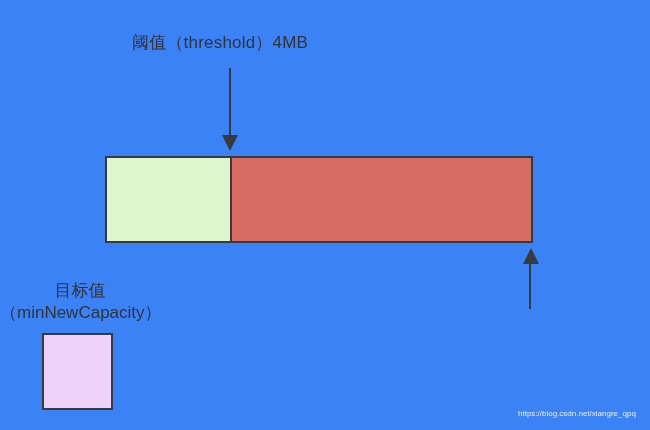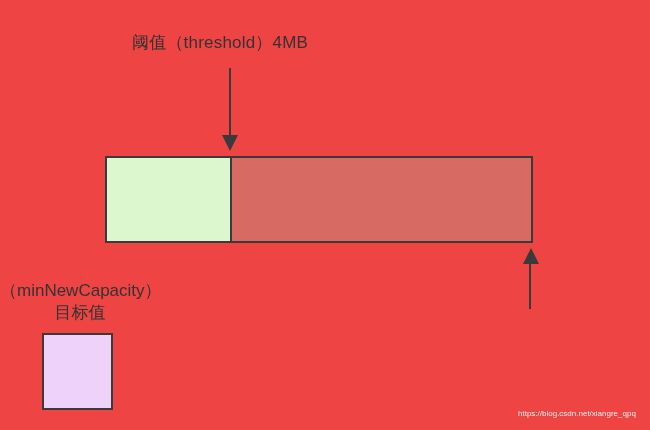--- a/index.html
+++ b/index.html
@@ -3,21 +3,21 @@
 <meta charset="utf-8">
 <style>
   html,body{margin:0;padding:0;}
   body{
     font-family:"Liberation Sans","DejaVu Sans",sans-serif;
     background:#ffffff;
   }
   .canvas{
     position:relative;
     width:650px;height:430px;
-    background:#ef4444;
+    background:#3b82f6;
     overflow:hidden;
   }
   .label{
     position:absolute;
     color:var(--text,#333);
     font-size:17px;
     white-space:nowrap;
     letter-spacing:.2px;
   }
   
@@ -99,21 +99,21 @@
 
   <div class="capacity-bar">
     <div class="below-threshold-segment"></div>
   </div>
 
   <div class="up-arrow-head"></div>
   <div class="up-arrow-stem"></div>
 
 
   <div class="target-label">
+    <div>目标值</div>
     <div>（minNewCapacity）</div>
-    <div>目标值</div>
   </div>
 
   <div class="min-new-capacity-box"></div>
 
   <div class="watermark">https://blog.csdn.net/xiangre_qpq</div>
 
 </div>
 
 </body></html>

